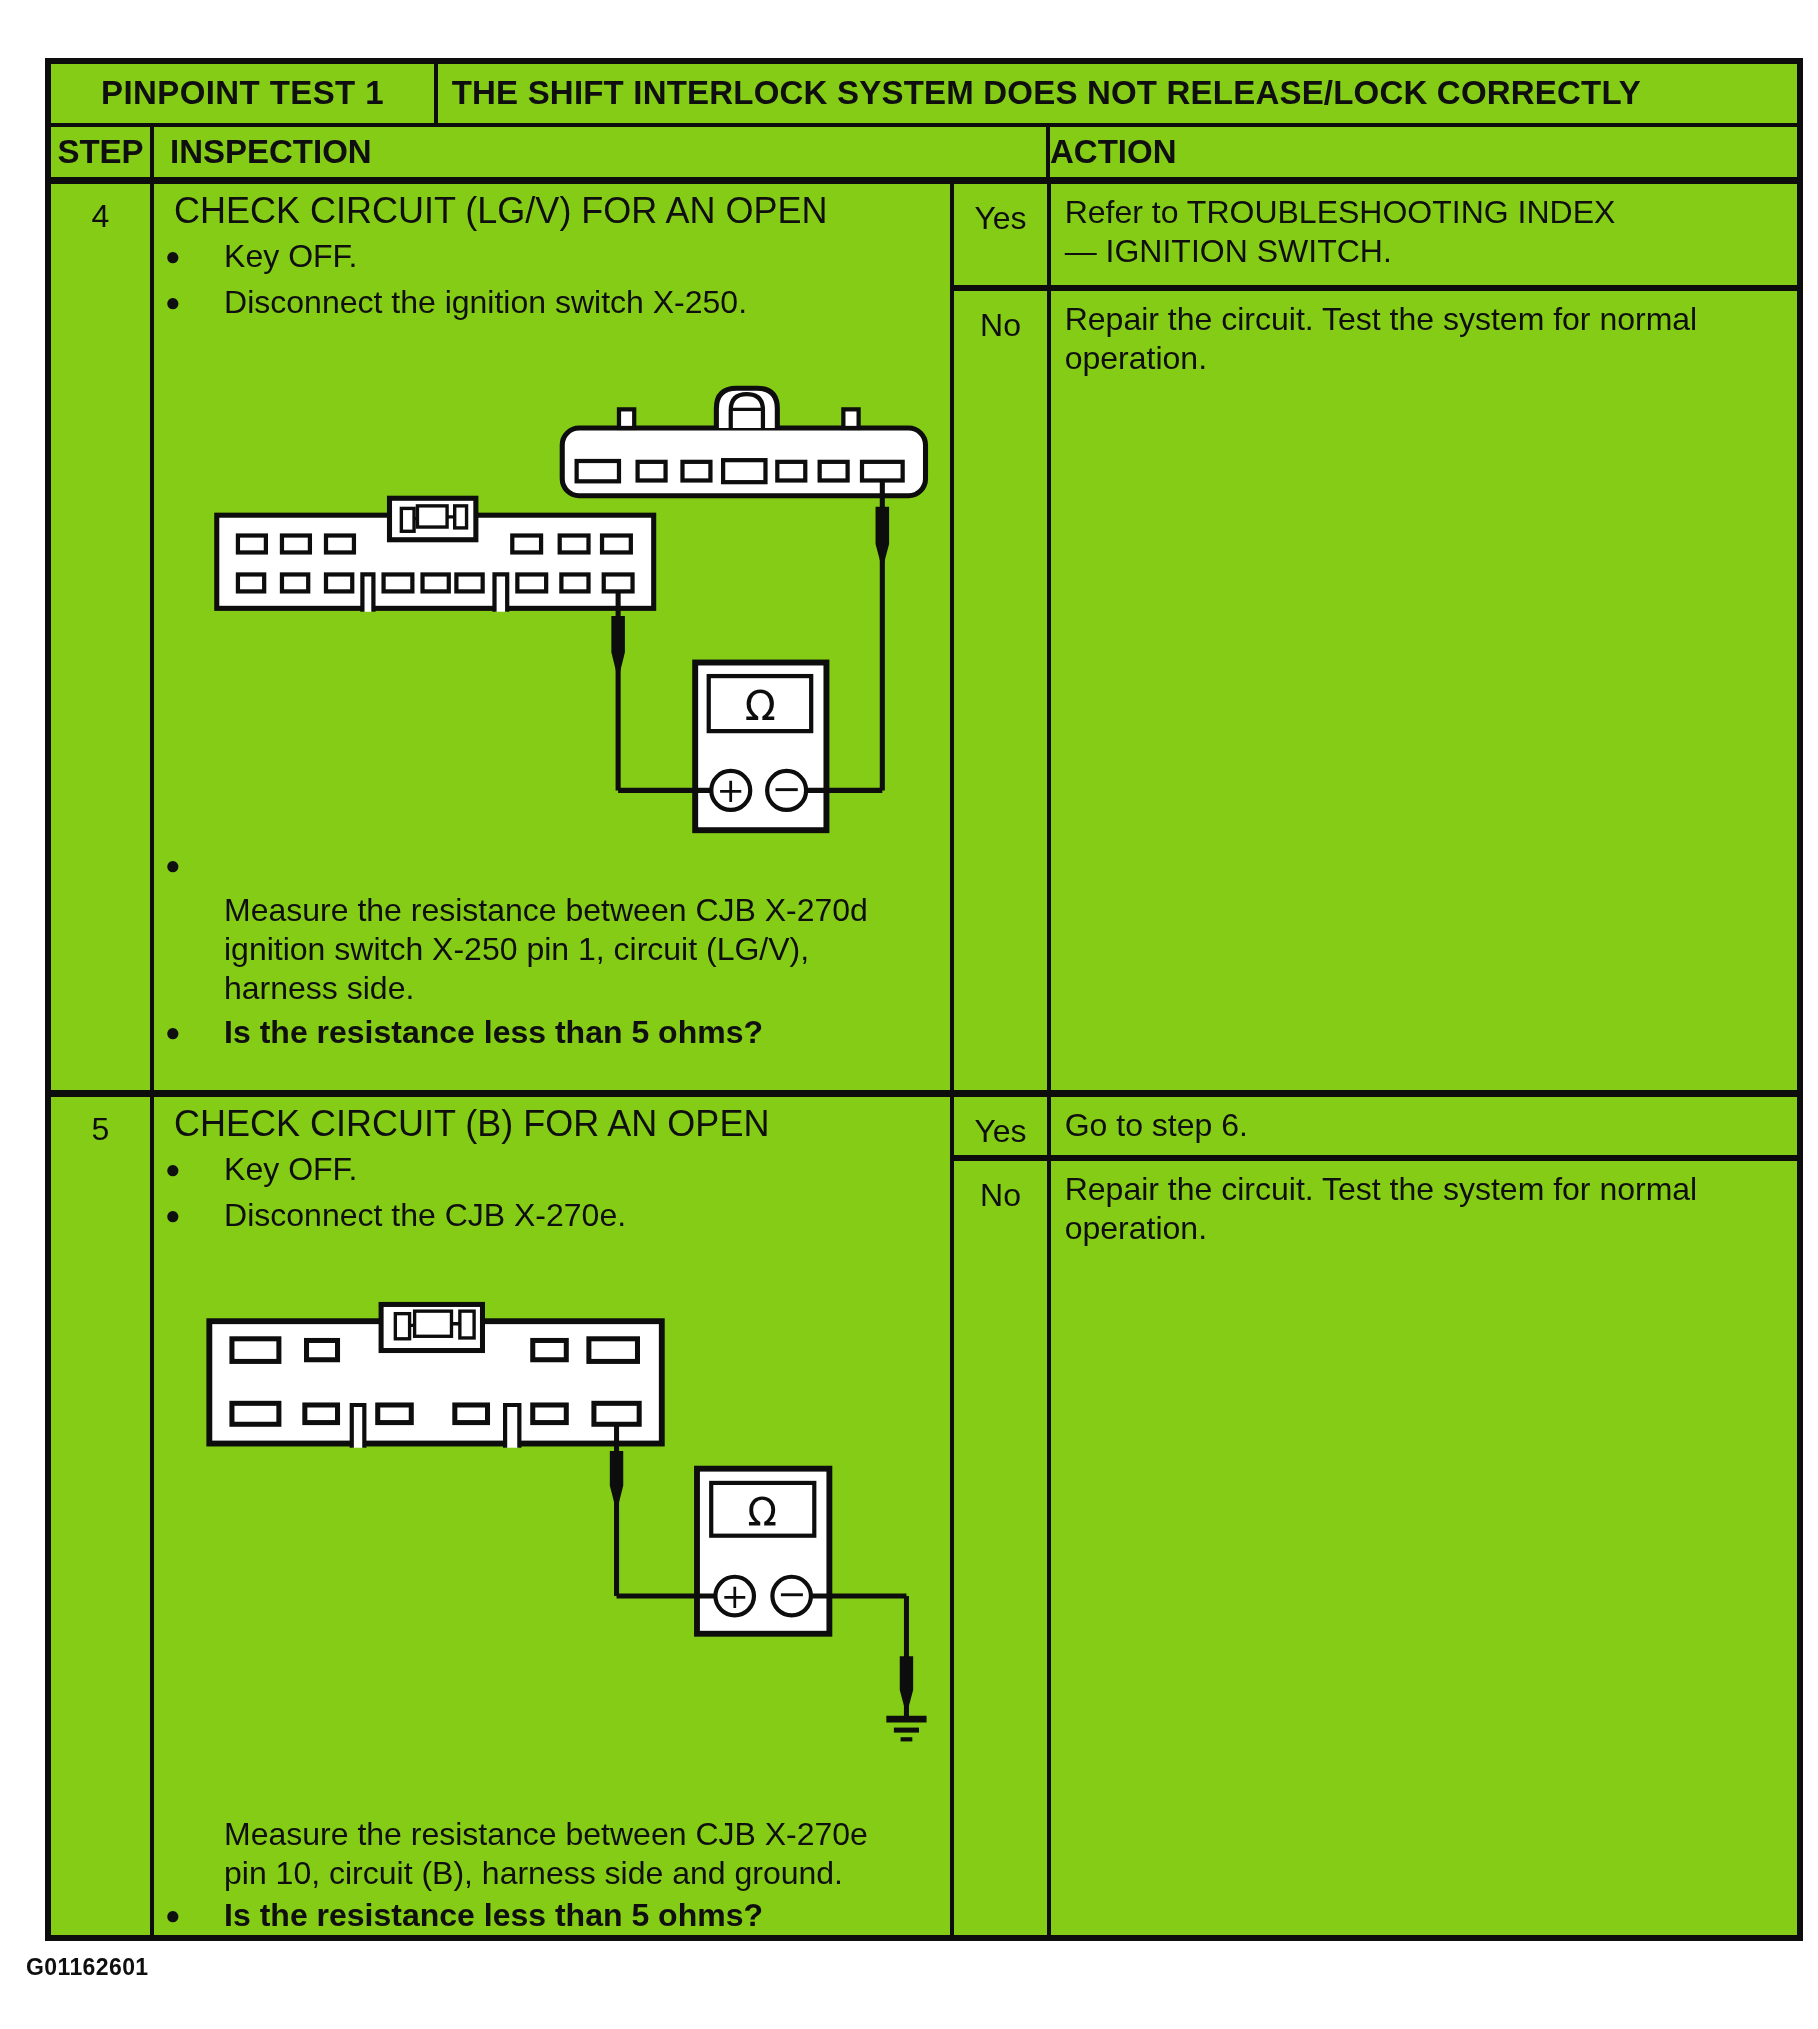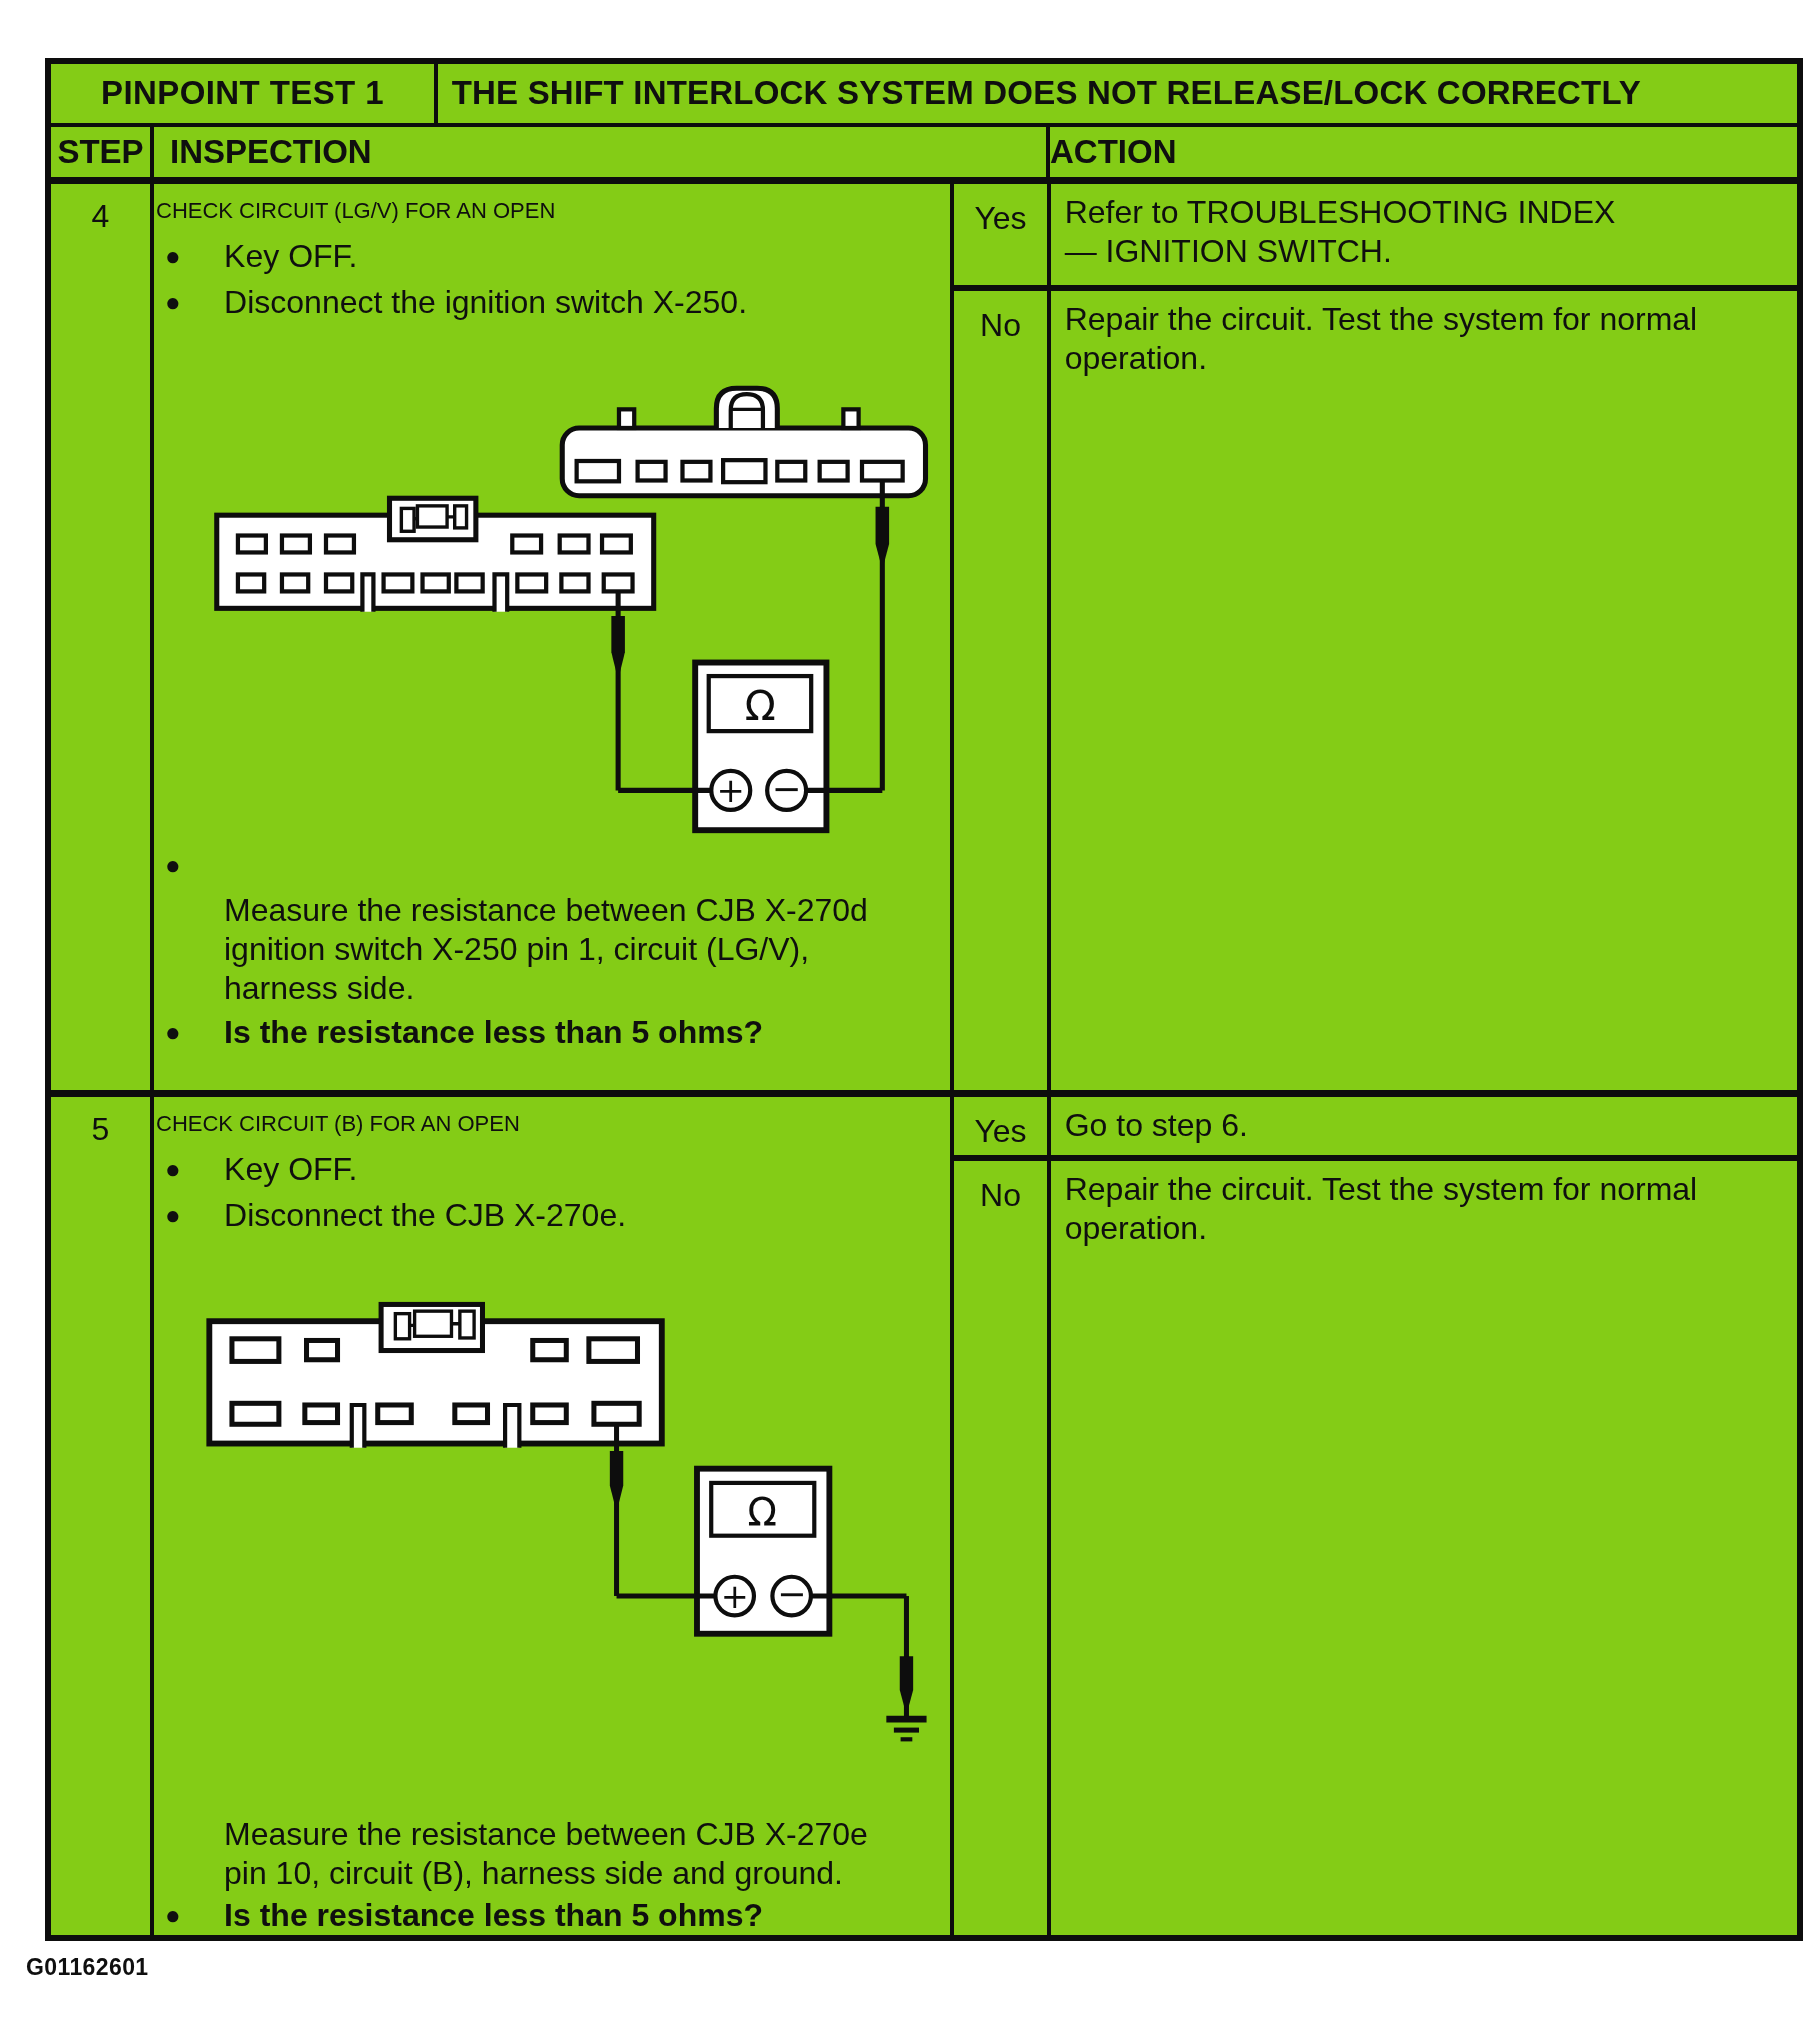--- a/index.html
+++ b/index.html
@@ -36,21 +36,21 @@
   .brow.row5 { flex:1; }
 
   .step-cell {
     width:103px; border-right:4.3px solid #0d0d0d; box-sizing:border-box;
     font-size:32px; text-align:center; padding-top:13.7px;
   }
   .insp-cell {
     width:800px; border-right:4.3px solid #0d0d0d; box-sizing:border-box;
     padding-top:6.8px; overflow:hidden;
   }
-  .insp-title { font-size:22px; padding-left:2px; line-height:39px; }
+  .insp-title { font-size:36px; padding-left:20px; line-height:39px; }
   .bullet { display:flex; margin-top:6.8px; }
   .bullet .dot { width:20.5px; margin-left:8.6px; text-align:center; font-size:26px; line-height:39px; }
   .bullet .btxt { margin-left:41px; font-size:32px; line-height:39px; }
   .bullet .btxt.bold { font-weight:700; }
   .measure-block { margin-top:10.3px; }
   .measure-line { font-size:32px; line-height:39px; padding-left:70px; }
   .diagram { display:block; margin:34px 0 0 -5.1px; }
 
   .right-part { flex:1; display:flex; flex-direction:column; }
   .outcome { display:flex; box-sizing:border-box; }

